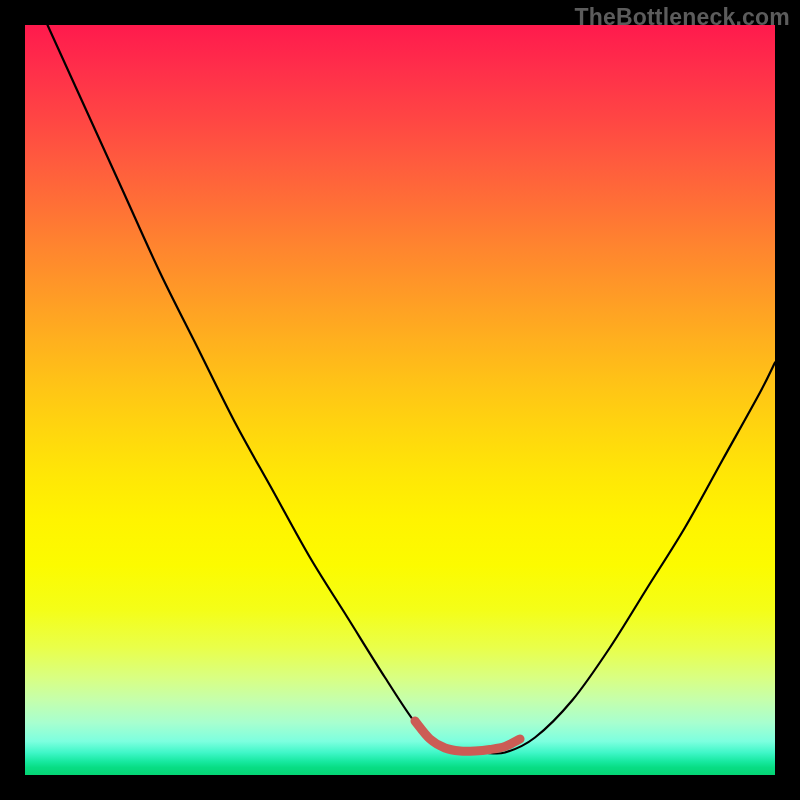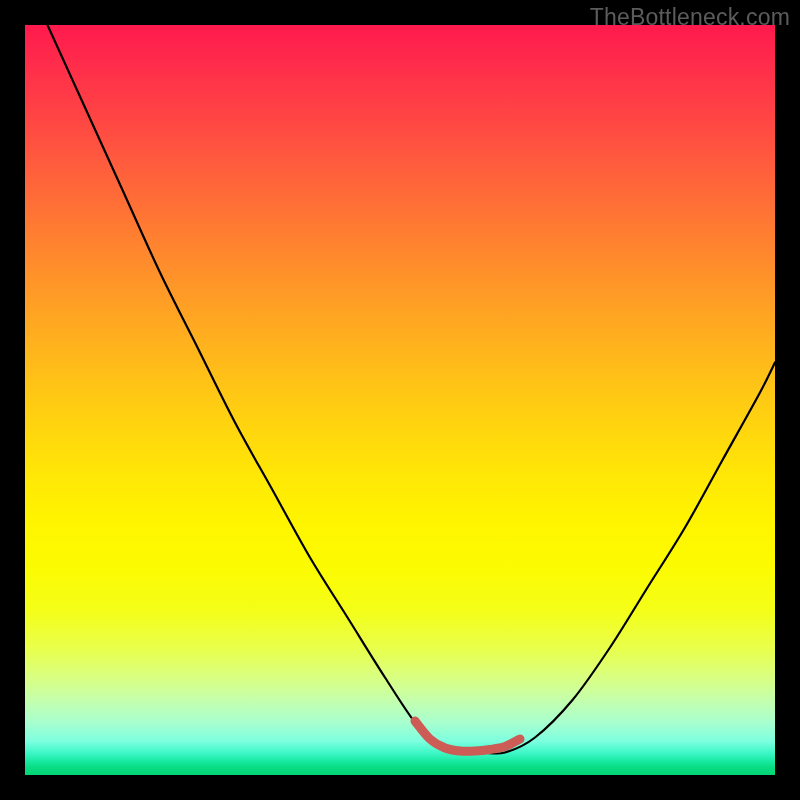--- a/index.html
+++ b/index.html
@@ -16,21 +16,21 @@
     width: 800px;
     height: 800px;
     background: #000;
   }
   .watermark {
     position: absolute;
     top: 4px;
     right: 10px;
     color: #5c5c5c;
     font-size: 23px;
-    font-weight: 400;
+    font-weight: 700;
     letter-spacing: 0.2px;
     z-index: 50;
   }
   .plot-outer {
     position: absolute;
     left: 25px;
     top: 25px;
     width: 750px;
     height: 750px;
     background: #000;

